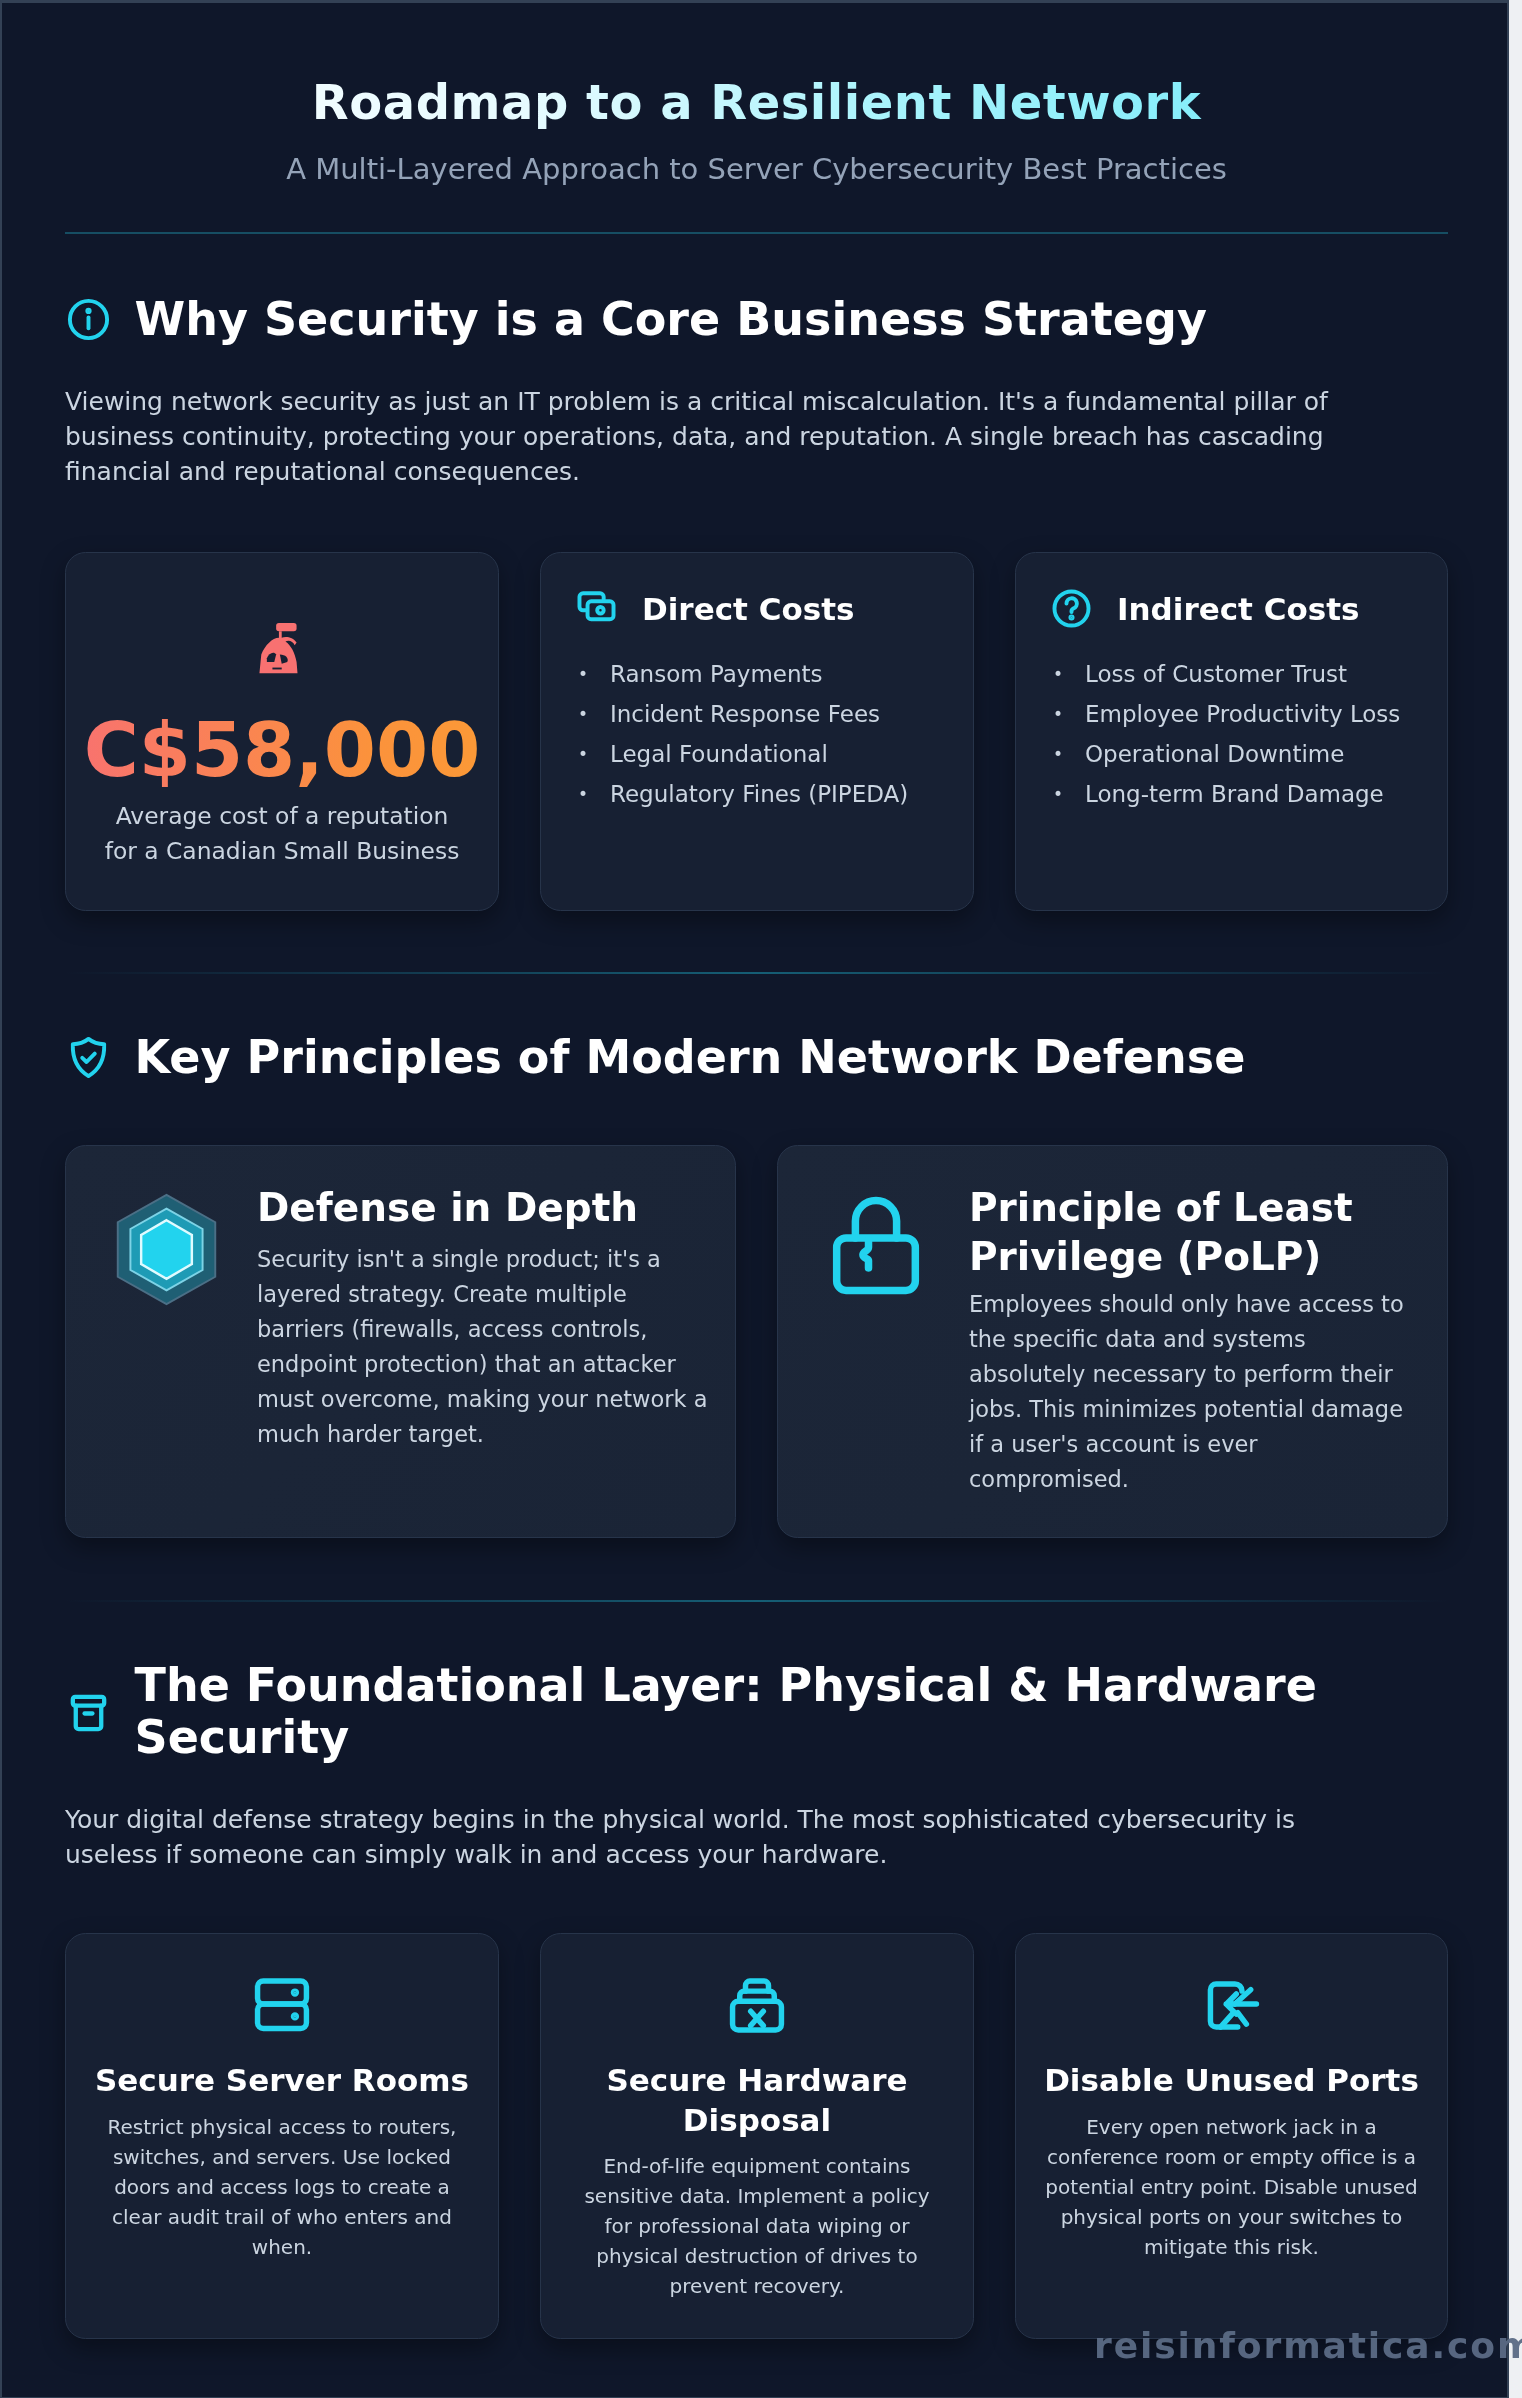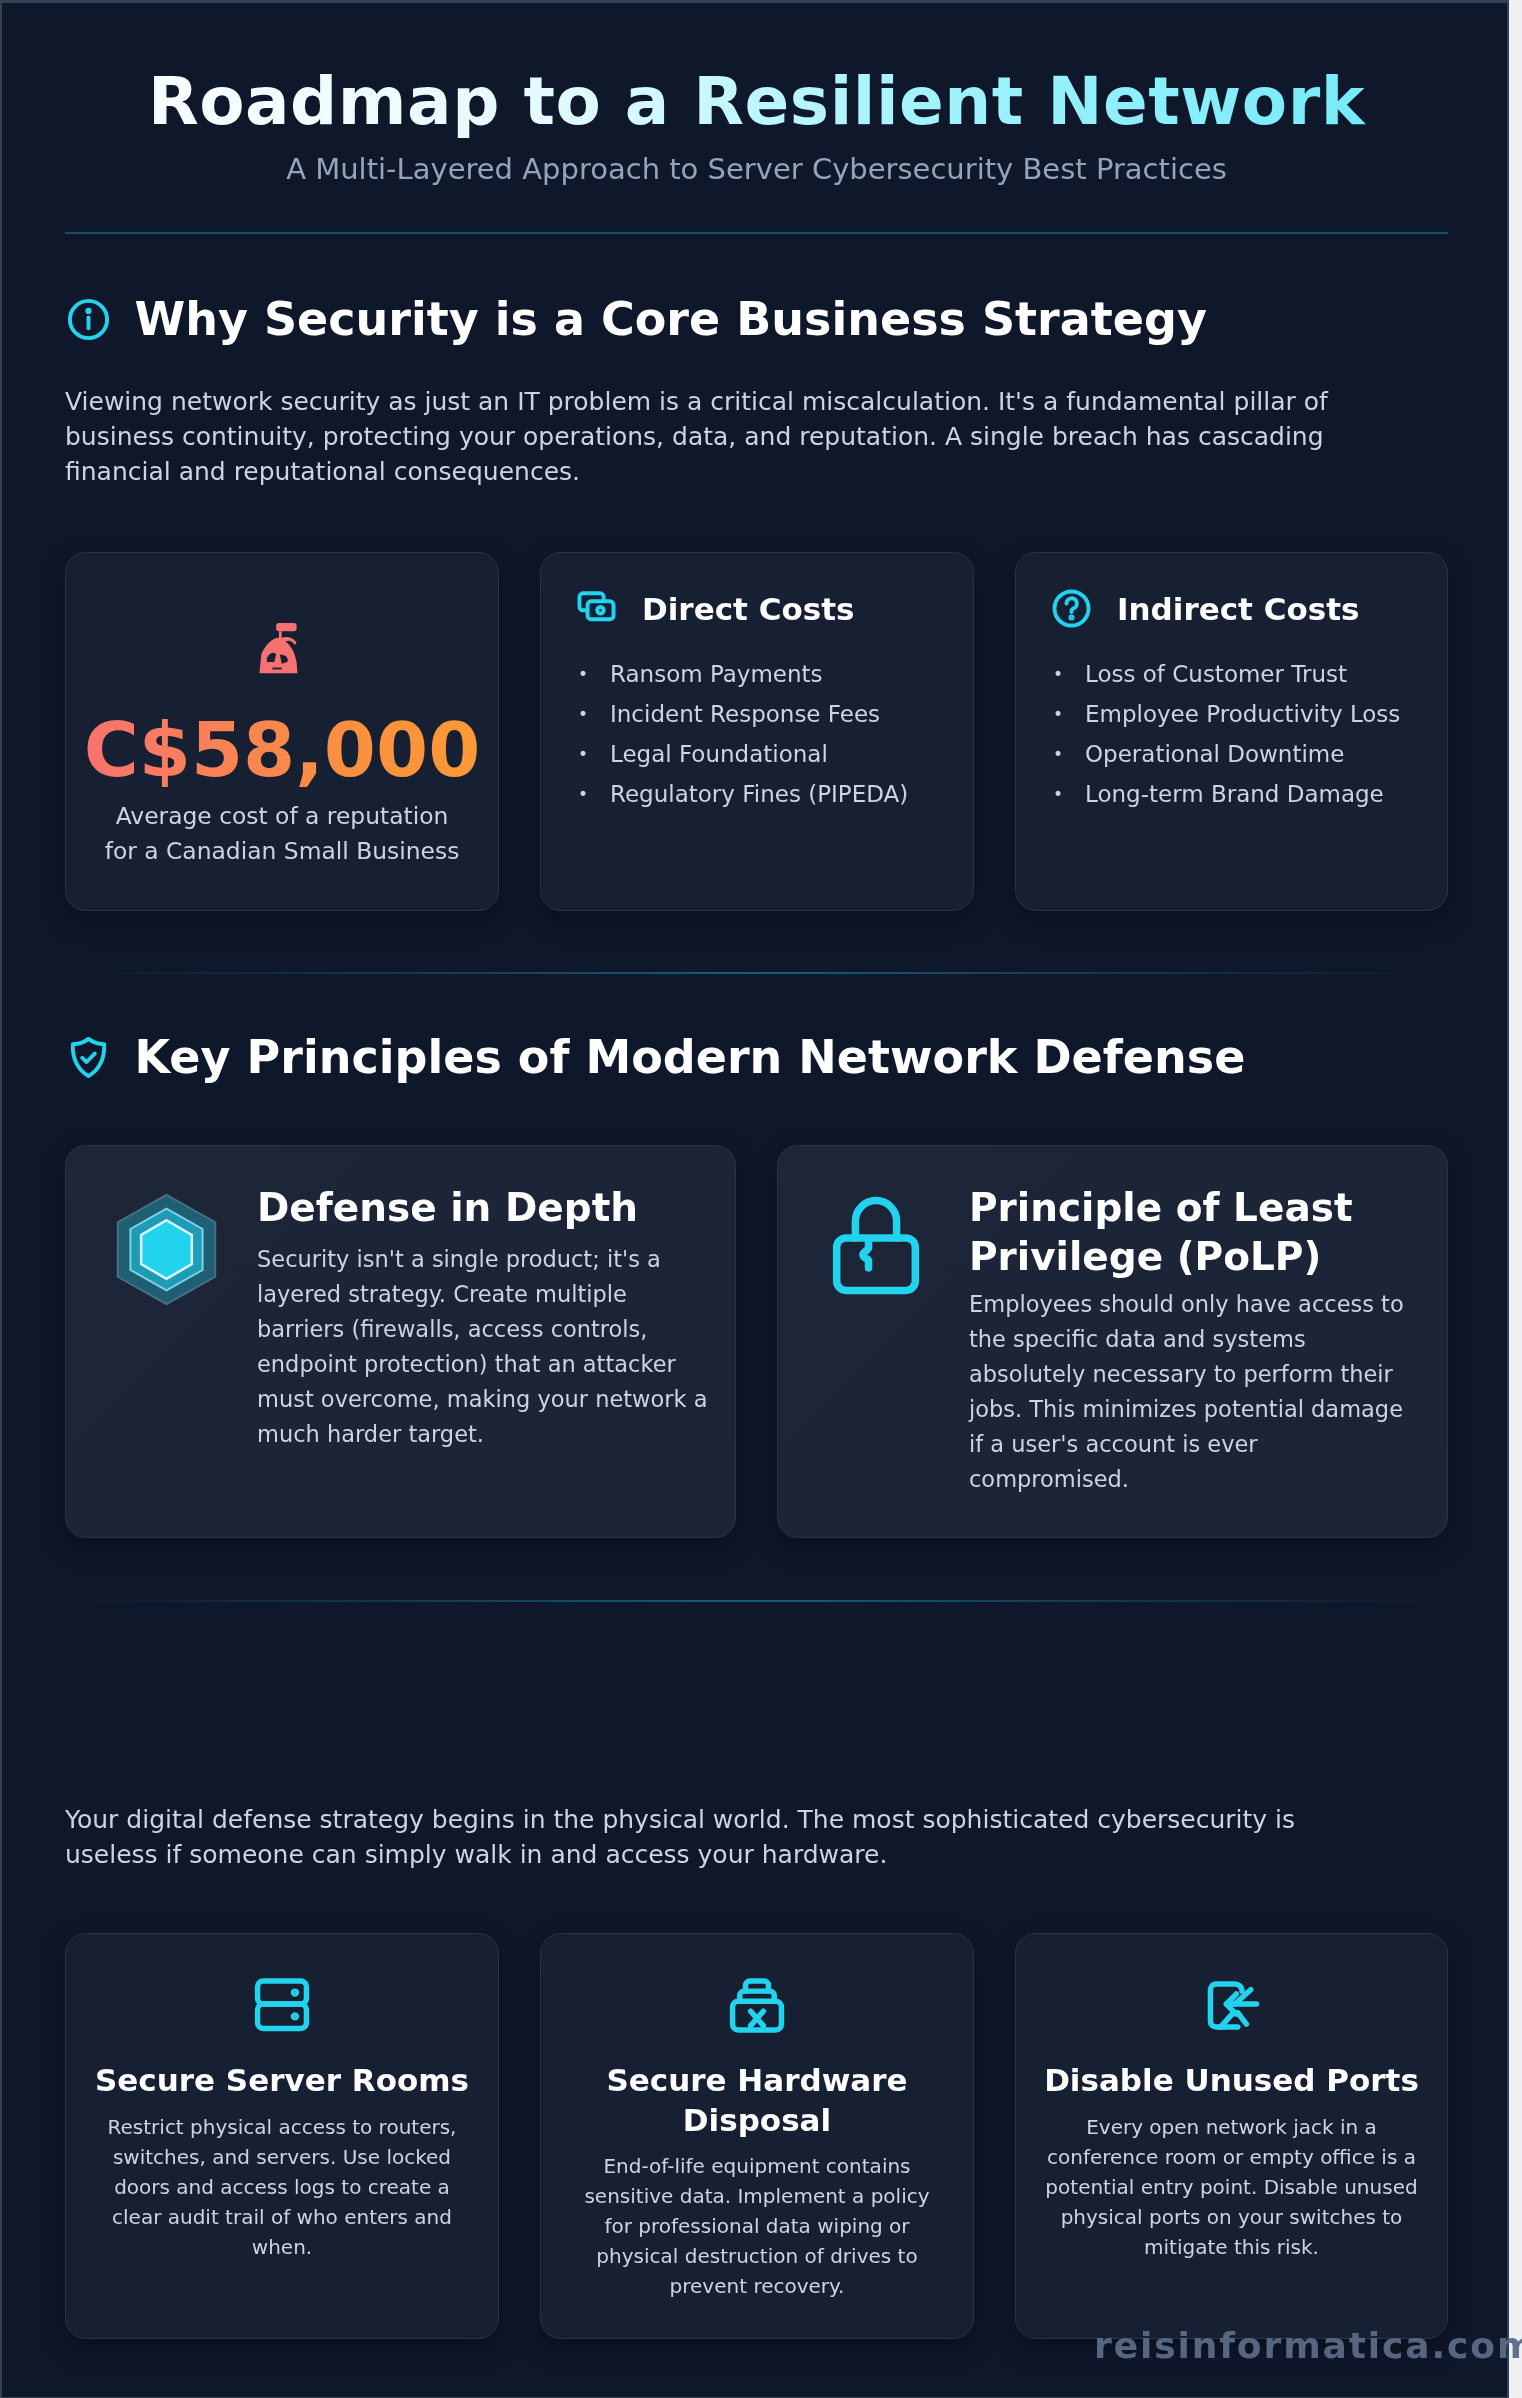--- a/index.html
+++ b/index.html
@@ -4,21 +4,21 @@
 <style>
   * { box-sizing: border-box; margin: 0; padding: 0; }
   html, body { width: 1522px; height: 2399px; background: #eef0f3; overflow: hidden; }
   body { font-family: "DejaVu Sans", sans-serif; position: relative; }
   .panel {
     position: absolute; left: 0; top: 0; width: 1509px; height: 2399px;
     background: #0f172a; border: 2.8px solid #334155; border-top-width: 3.7px;
   }
   .hero-title {
     position: absolute; left: 0; width: 1509px; top: 52px; text-align: center;
-    font-size: 66px; font-weight: bold; letter-spacing: 0.5px; line-height: 94px;
+    font-size: 48px; font-weight: bold; letter-spacing: 0.5px; line-height: 94px;
     background: linear-gradient(90deg, #ffffff 0%, #e6fbff 35%, #a5f3fc 60%, #67e8f9 100%);
     -webkit-background-clip: text; background-clip: text; color: transparent;
   }
   .hero-sub {
     position: absolute; left: 0; width: 1509px; top: 148px; text-align: center;
     font-size: 29px; color: #94a3b8; line-height: 37px;
   }
   .rule { position: absolute; left: 63px; width: 1383px; top: 229px; height: 1.9px; background: #164e63; }
   .fade-rule {
     position: absolute; left: 63px; width: 1383px; height: 1.9px;
@@ -181,20 +181,28 @@
       <polygon points="60,4 110,32 110,88 60,116 10,88 10,32" fill="#1f5f74" stroke="#4b6f86" stroke-width="2"></polygon>
       <polygon points="60,18 97,39 97,81 60,102 23,81 23,39" fill="#1e9bb5" stroke="#7dd3e6" stroke-width="2"></polygon>
       <polygon points="60,30 86,45 86,75 60,90 34,75 34,45" fill="#22d3ee" stroke="#e0fbff" stroke-width="2.5"></polygon>
     </svg>
     <div class="pr-title">Defense in Depth</div>
     <div class="pr-body" style="top:96px;">Security isn't a single product; it's a layered strategy. Create multiple barriers (firewalls, access controls, endpoint protection) that an attacker must overcome, making your network a much harder target.</div>
   </div>
 
   <div class="fade-rule" style="top:1597px;"></div>
 
+  <div class="sec-head" style="top:1656px; align-items:center;">
+    <svg class="ico" style="margin-top:3.7px;" viewBox="0 0 24 24" fill="none" stroke="#22d3ee" stroke-width="2.2" stroke-linecap="round" stroke-linejoin="round">
+      <rect x="4" y="4" width="16" height="4.5" rx="1.2"></rect>
+      <path d="M5.5 8.5 V19 A1.5 1.5 0 0 0 7 20.5 H17 A1.5 1.5 0 0 0 18.5 19 V8.5"></path>
+      <line x1="10" y1="12.5" x2="14" y2="12.5"></line>
+    </svg>
+    <h2 style="width:1218px;">The Foundational Layer: Physical &amp; Hardware Security</h2>
+  </div>
   <p class="para" style="top:1799px;">Your digital defense strategy begins in the physical world. The most sophisticated cybersecurity is useless if someone can simply walk in and access your hardware.</p>
 
   <div class="card" style="left:63px; top:1930px; width:434px; height:406px;">
     <svg class="hw-ico" viewBox="0 0 24 24" fill="none" stroke="#22d3ee" stroke-width="1.9" stroke-linecap="round" stroke-linejoin="round">
       <rect x="3.5" y="3.5" width="17" height="8" rx="2"></rect>
       <rect x="3.5" y="11.5" width="17" height="8.5" rx="2"></rect>
       <circle cx="16.5" cy="7.5" r="0.5" fill="#22d3ee"></circle>
       <circle cx="16.5" cy="15.8" r="0.5" fill="#22d3ee"></circle>
     </svg>
     <div class="hw-title">Secure Server Rooms</div>

